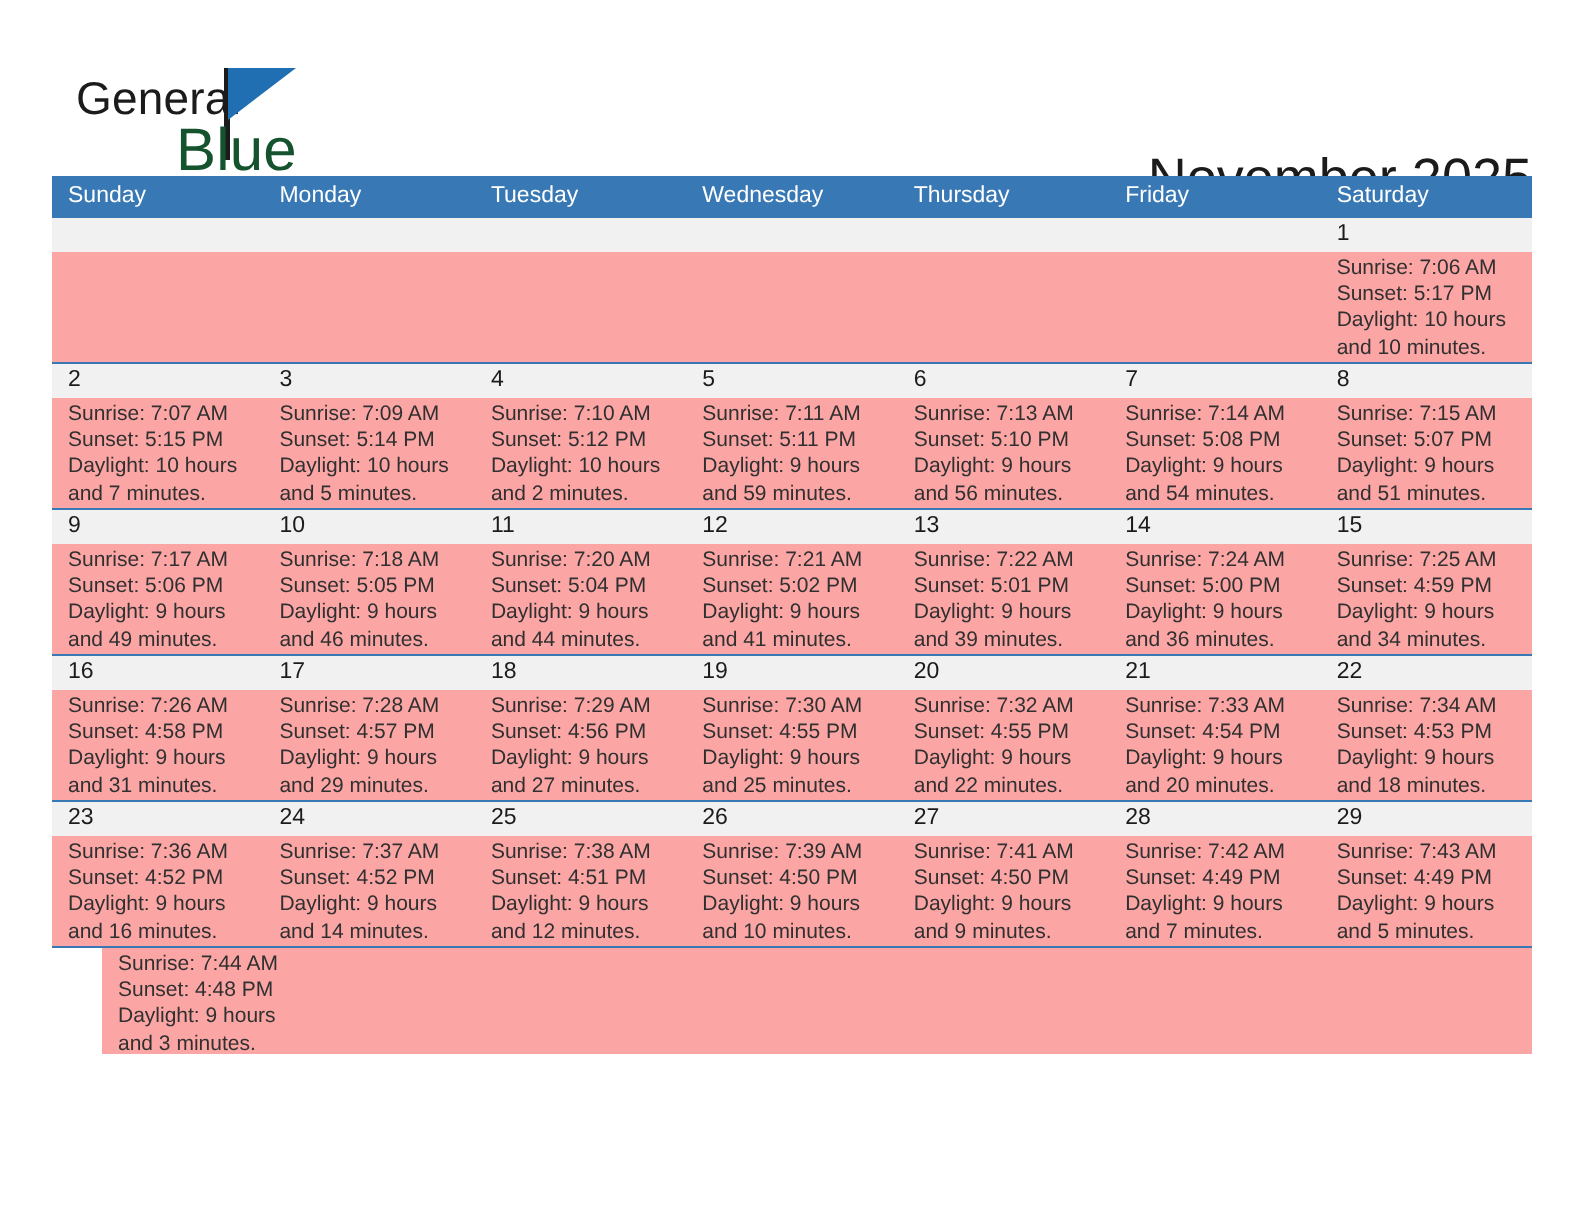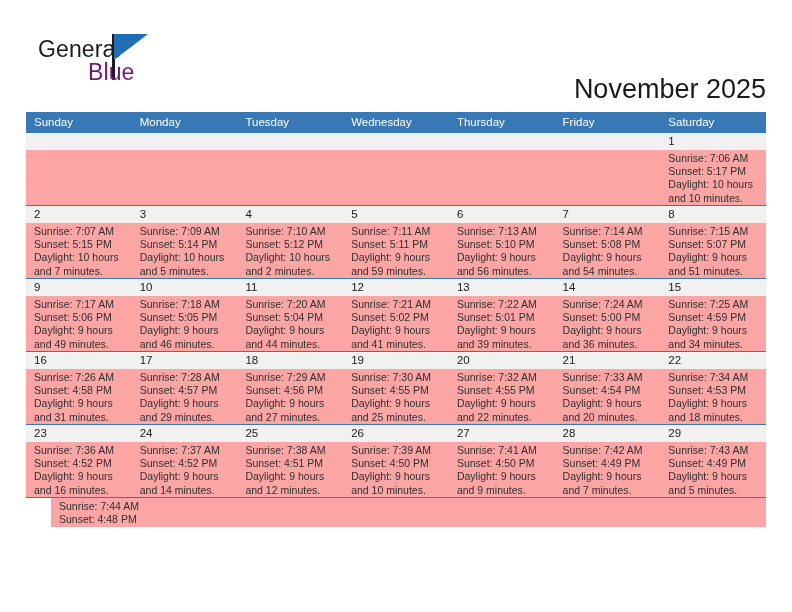--- a/index.html
+++ b/index.html
@@ -31,22 +31,22 @@
     position: absolute;
     left: 12px; top: 4px;
     font-size: 23px;
     color: #1b1b1b;
     letter-spacing: 0.1px;
     font-family: "Liberation Sans", sans-serif;
   }
   .logo-blue {
     position: absolute;
     left: 62px; top: 27px;
-    font-size: 23px;
-    color: #701a75;
+    font-size: 30px;
+    color: #14532d;
     letter-spacing: 0.1px;
     font-family: "Liberation Sans", sans-serif;
   }
   .logo-triangle {
     position: absolute;
     left: 88px; top: 2px;
     width: 0; height: 0;
     border-left: 34px solid #1f6fb2;
     border-bottom: 26px solid transparent;
   }
@@ -74,21 +74,21 @@
     font-size: 14.5px;
     color: #2b2b2b;
     line-height: 22px;
     margin-top: 5px;
     white-space: nowrap;
   }
 
   
   .calendar {
     position: absolute;
-    left: 26px; top: 112px;
+    left: 26px; top: 88px;
     width: 740px;
   }
   .weekdays {
     display: flex;
     background: #3878b4;
     height: 21px;
   }
   .weekday {
     flex: 1 1 0;
     color: #ffffff;

